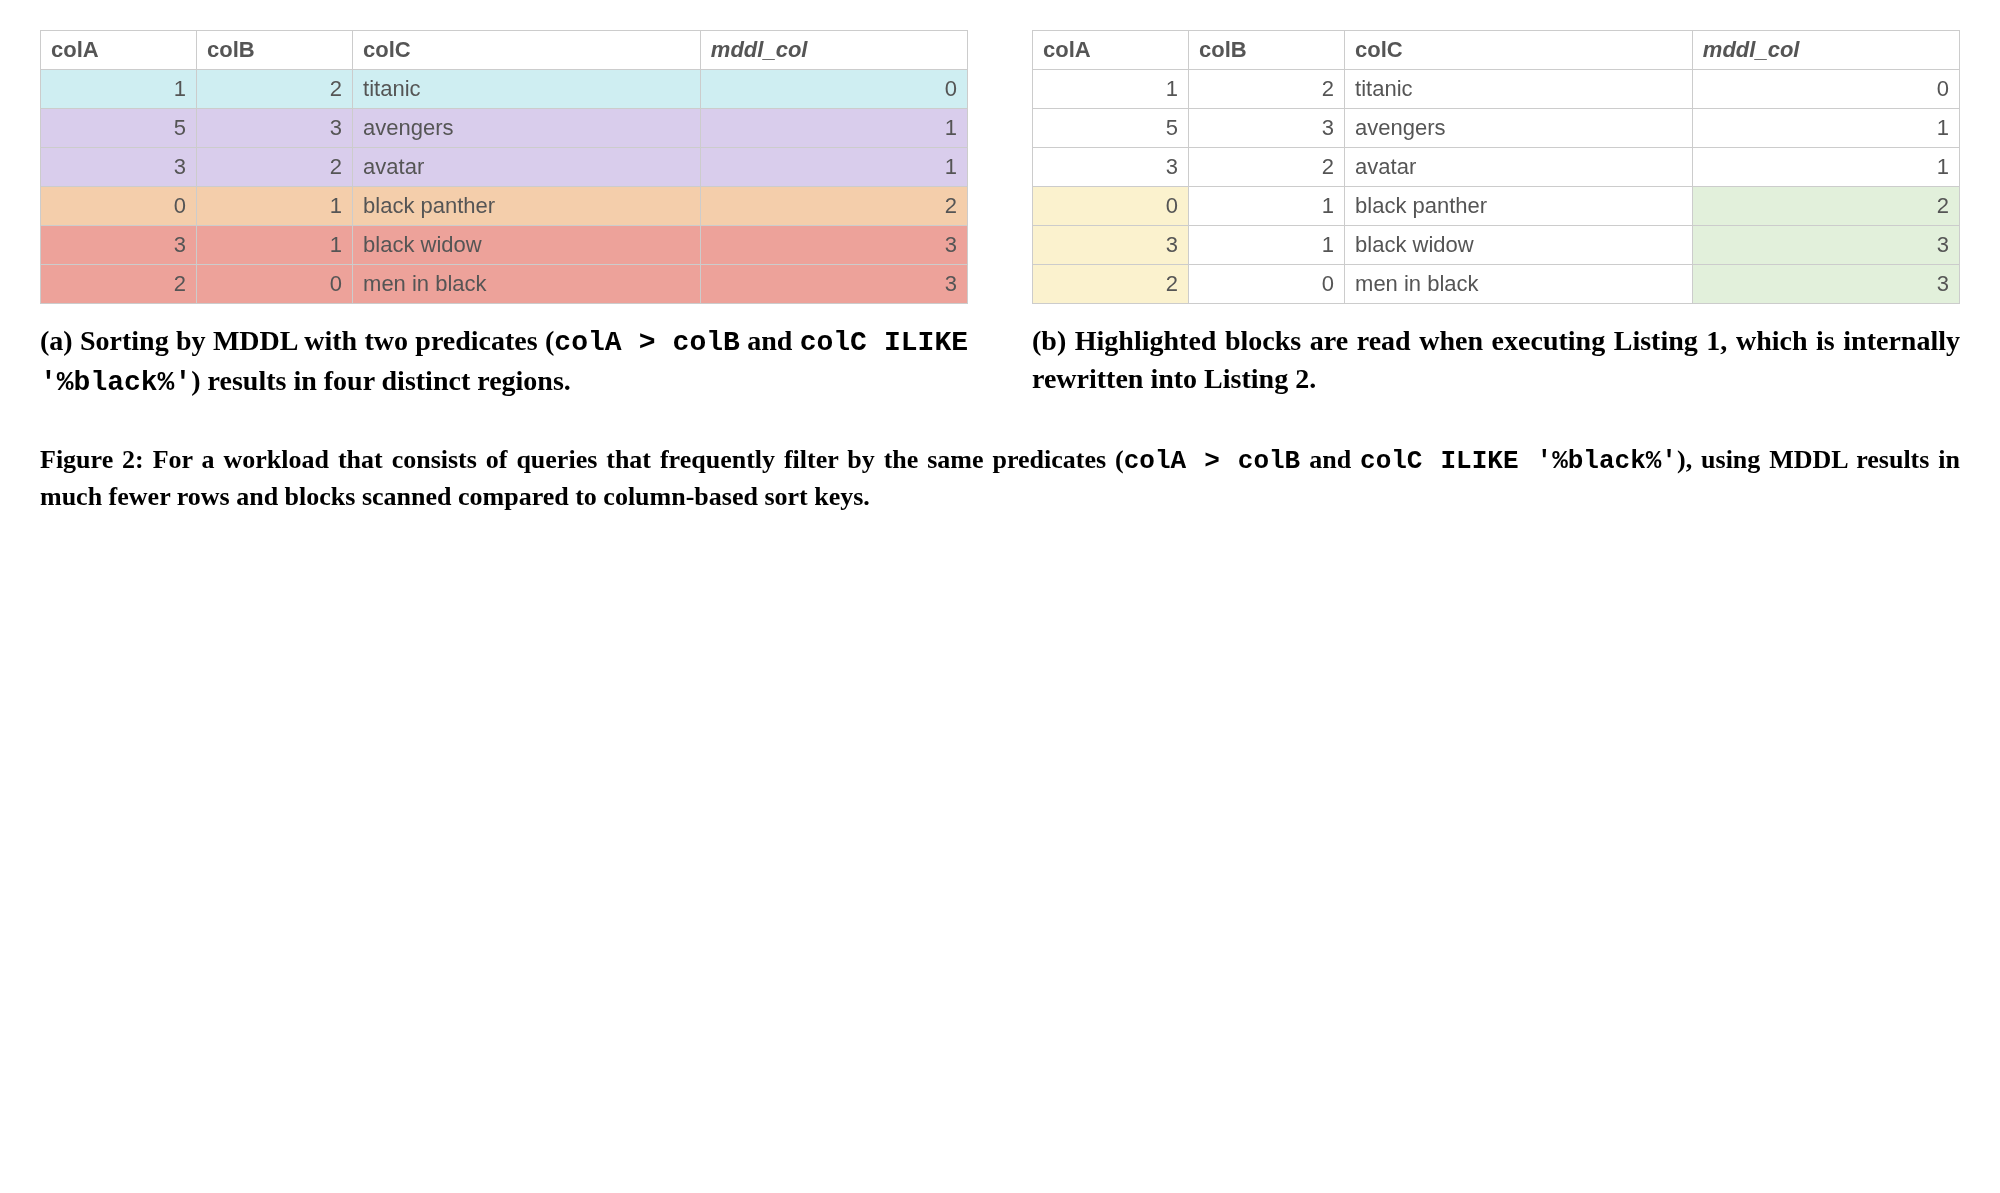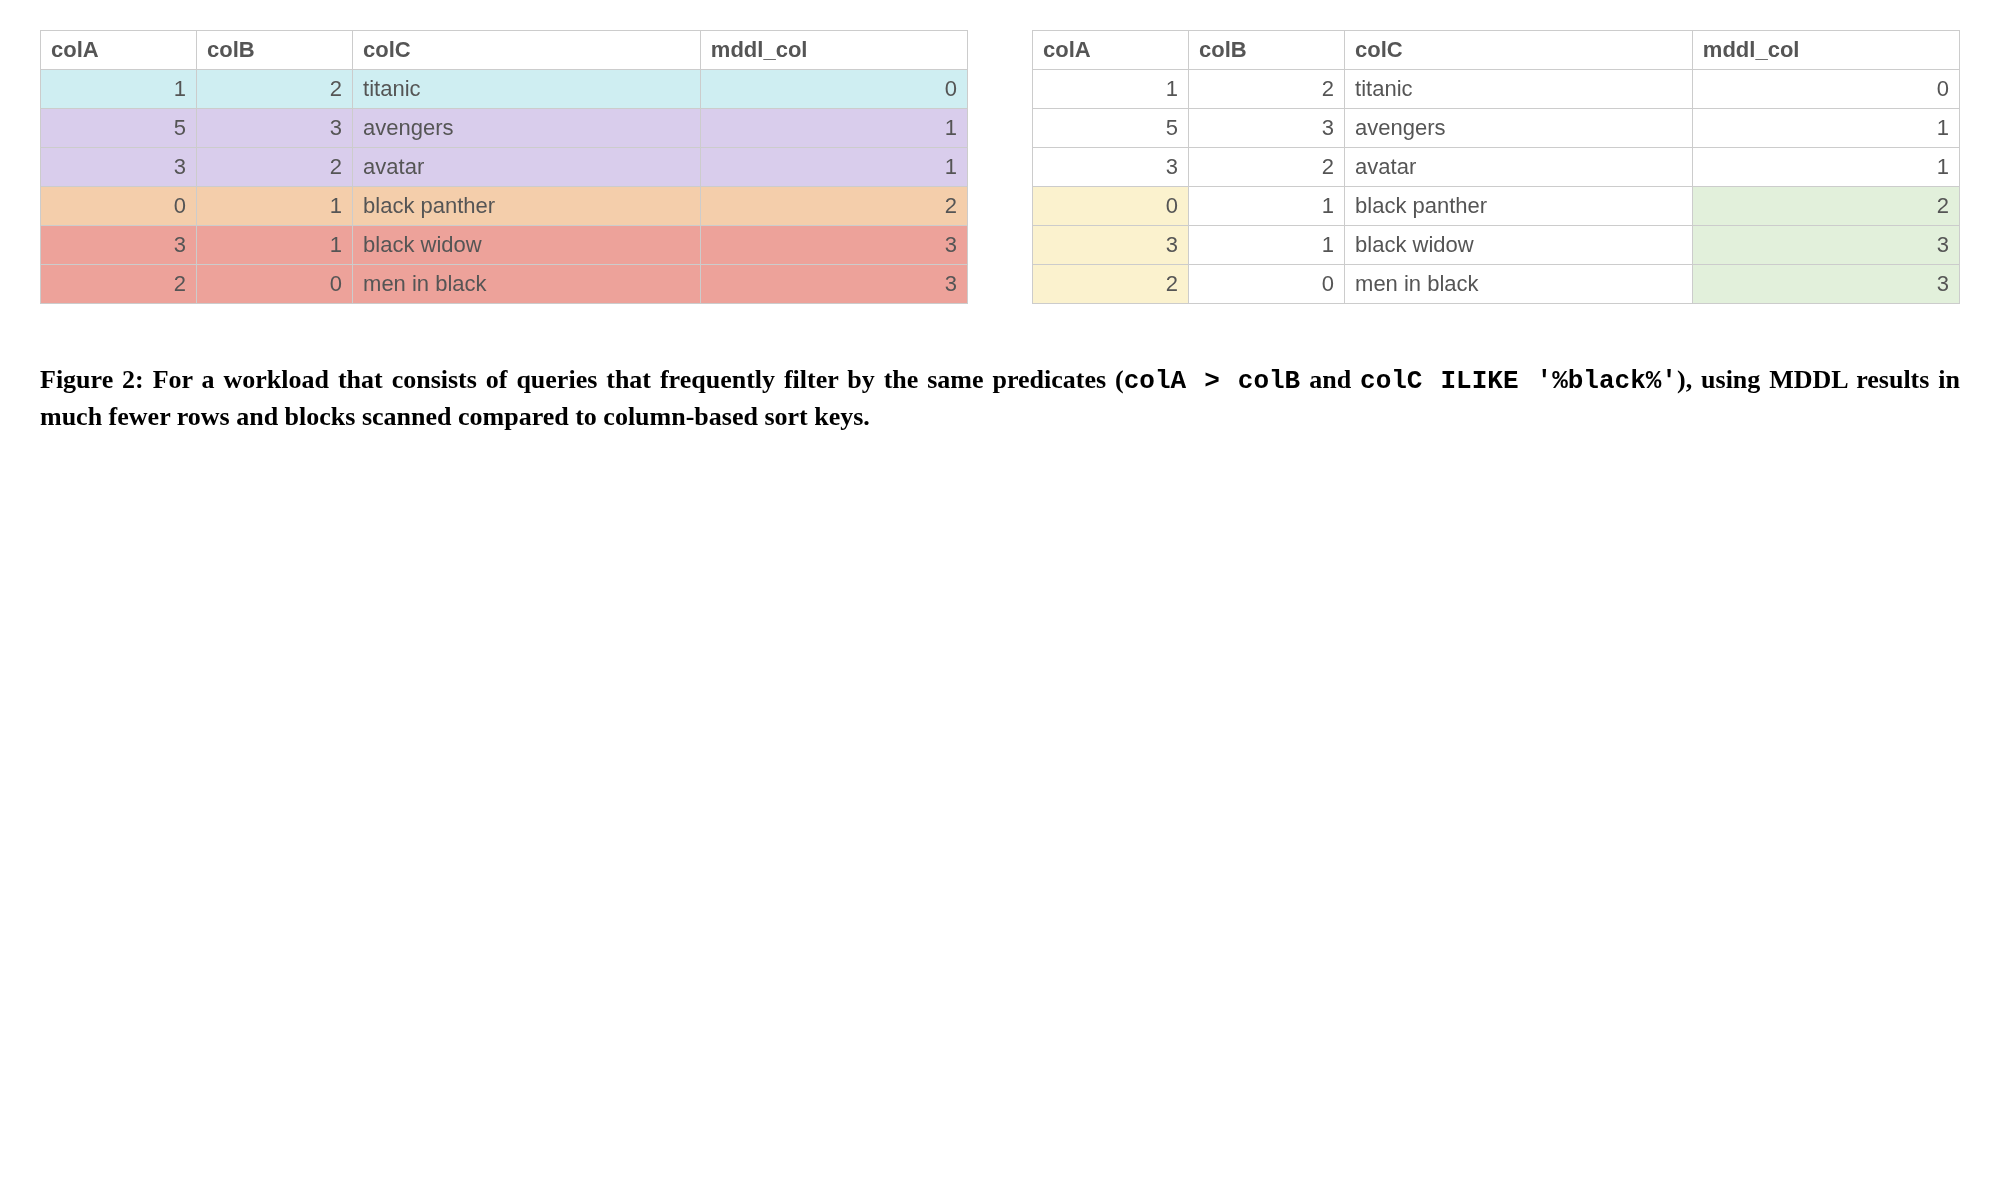--- a/index.html
+++ b/index.html
@@ -29,21 +29,21 @@
   }
   th {
     text-align: left;
     font-weight: bold;
     font-style: normal;
     color: #555;
     padding: 6px 10px;
     border: 1px solid #ccc;
     background: #fff;
   }
-  th.italic { }
+  th.italic { font-style: italic; }
   td {
     padding: 6px 10px;
     border: 1px solid #ccc;
     color: #555;
   }
   td.num { text-align: right; }
   td.text { text-align: left; }
   
   .bg-cyan   td { background: #cfeef2; }
   .bg-purple td { background: #d9cdec; }
@@ -120,20 +120,23 @@
             <td class="num">3</td>
           </tr>
           <tr class="bg-red">
             <td class="num">2</td>
             <td class="num">0</td>
             <td class="text">men in black</td>
             <td class="num">3</td>
           </tr>
         </tbody>
     </table>
+    <div class="caption-sub">
+      <span>(a) Sorting by MDDL with two predicates (</span><span class="code">colA &gt; colB</span><span> and </span><span class="code">colC ILIKE '%black%'</span><span>) results in four distinct regions.</span>
+    </div>
   </div>
 
   <div class="subfig">
     <table>
       <thead>
         <tr>
           <th>colA</th>
           <th>colB</th>
           <th>colC</th>
           <th class="italic">mddl_col</th>
@@ -171,19 +174,22 @@
             <td class="num hl-green">3</td>
           </tr>
           <tr>
             <td class="num hl-yellow">2</td>
             <td class="num">0</td>
             <td class="text">men in black</td>
             <td class="num hl-green">3</td>
           </tr>
         </tbody>
     </table>
+    <div class="caption-sub">
+      <span>(b) Highlighted blocks are read when executing Listing 1, which is internally rewritten into Listing 2.</span>
+    </div>
   </div>
 
 </div>
 
 <div class="caption-main">
   <span>Figure 2: For a workload that consists of queries that frequently filter by the same predicates (</span><span class="code">colA &gt; colB</span><span> and </span><span class="code">colC ILIKE '%black%'</span><span>), using MDDL results in much fewer rows and blocks scanned compared to column-based sort keys.</span>
 </div>
 
 </body></html>

